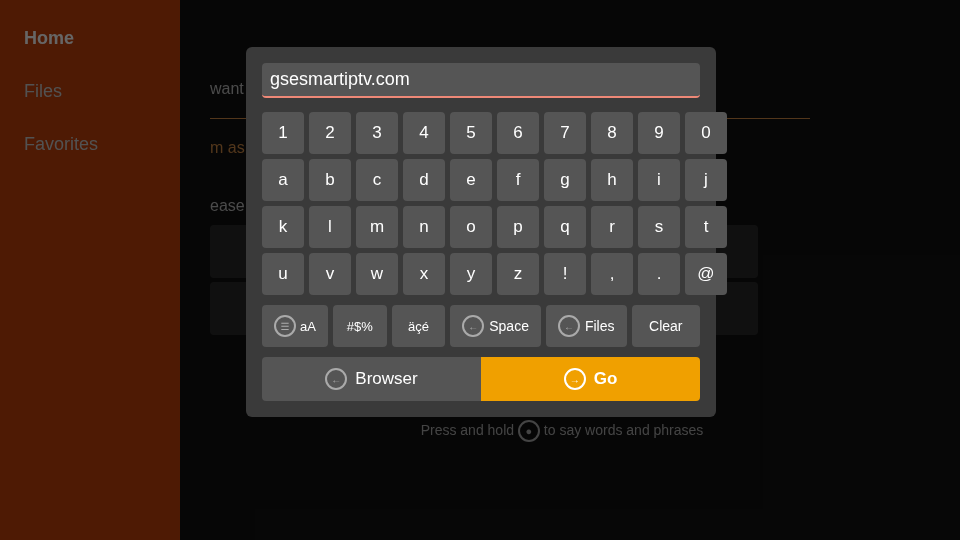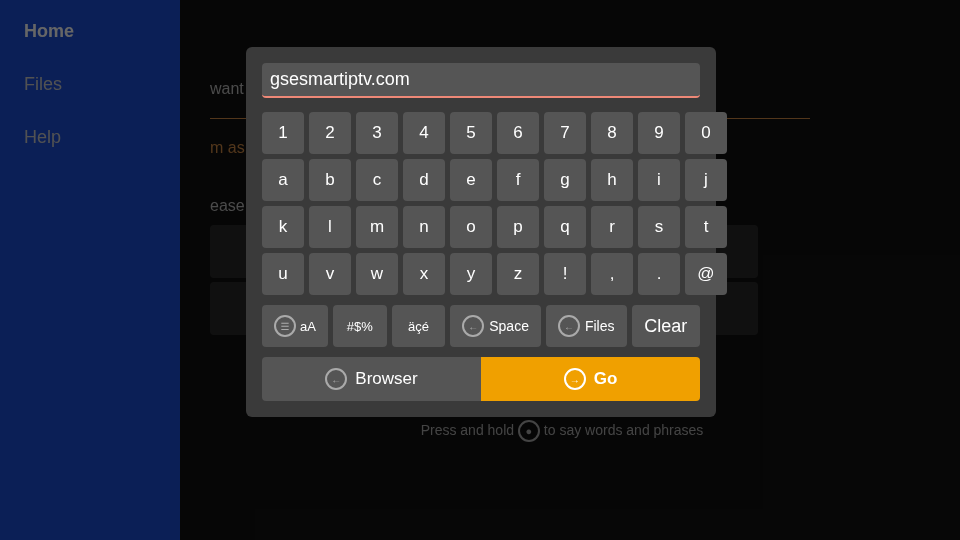--- a/index.html
+++ b/index.html
@@ -11,24 +11,24 @@
       overflow: hidden;
       position: relative;
     }
 
     
     .sidebar {
       position: absolute;
       left: 0; top: 0;
       width: 180px;
       height: 540px;
-      background: #1d4ed8;
+      background: #c2410c;
       display: flex;
       flex-direction: column;
-      padding-top: 5px;
+      padding-top: 12px;
     }
     .sidebar-item {
       padding: 16px 24px;
       color: #ccc;
       font-size: 18px;
       cursor: pointer;
     }
     .sidebar-item.active {
       color: #fff;
       font-weight: bold;
@@ -206,21 +206,21 @@
 <body>
 
 <div class="sidebar">
   <div class="sidebar-item active">
     <span>Home</span>
   </div>
   <div class="sidebar-item">
     <span>Files</span>
   </div>
   <div class="sidebar-item">
-    <span>Help</span>
+    <span>Favorites</span>
   </div>
 </div>
 
 <div class="main-content">
   <div style="padding: 80px 30px; color: #bbb; font-size: 16px;">
     <div style="margin-bottom: 20px;">
       <span>want to download:</span>
     </div>
     <div style="border-bottom: 1px solid #c84; width: 600px; margin-bottom: 20px;"></div>
     <div style="color: #c84; margin-bottom: 40px;">
@@ -320,21 +320,21 @@
         <span>äçé</span>
       </button>
       <button class="key key-wide key-space" style="display:flex;align-items:center;gap:5px;font-size:14px;">
         <span class="circle-icon" style="font-size:10px; border-color:#aaa;">←</span>
         <span>Space</span>
       </button>
       <button class="key key-wide key-delete" style="display:flex;align-items:center;gap:5px;font-size:14px;">
         <span class="circle-icon" style="font-size:10px; border-color:#aaa;">←</span>
         <span>Files</span>
       </button>
-      <button class="key key-wide key-clear" style="font-size:18px;">
+      <button class="key key-wide key-clear" style="font-size:14px;">
         <span>Clear</span>
       </button>
     </div>
   </div>
 
   
   <div class="action-row">
     <button class="btn-previous">
       <span class="circle-icon" style="font-size:10px;">←</span>
       <span>Browser</span>

